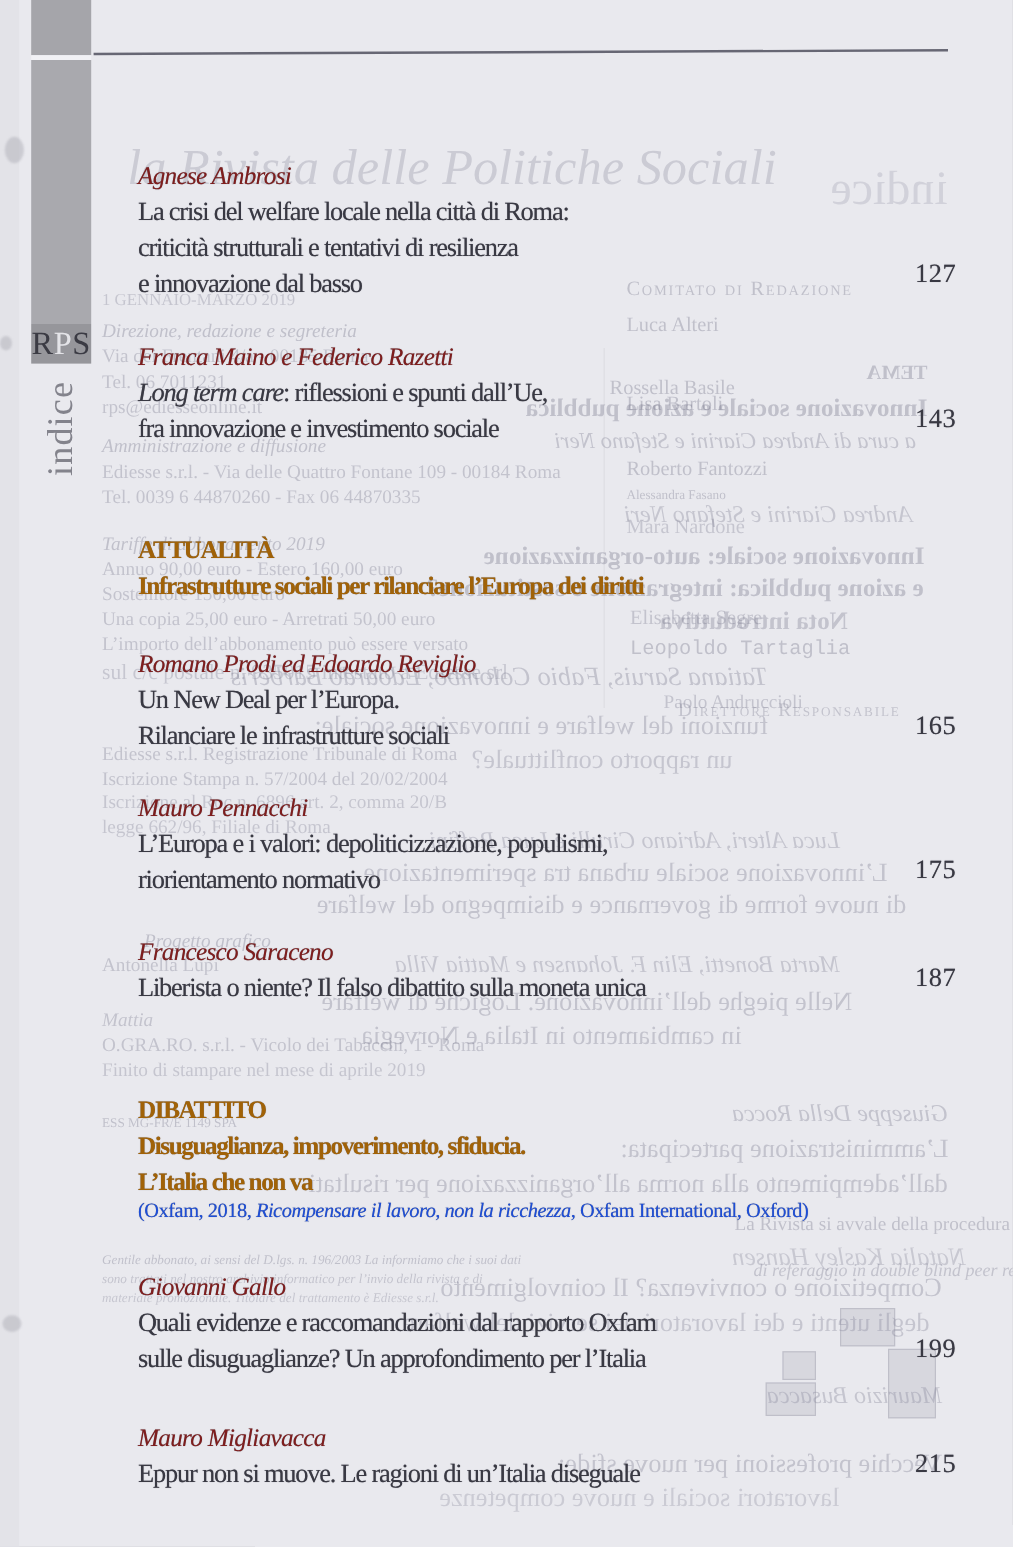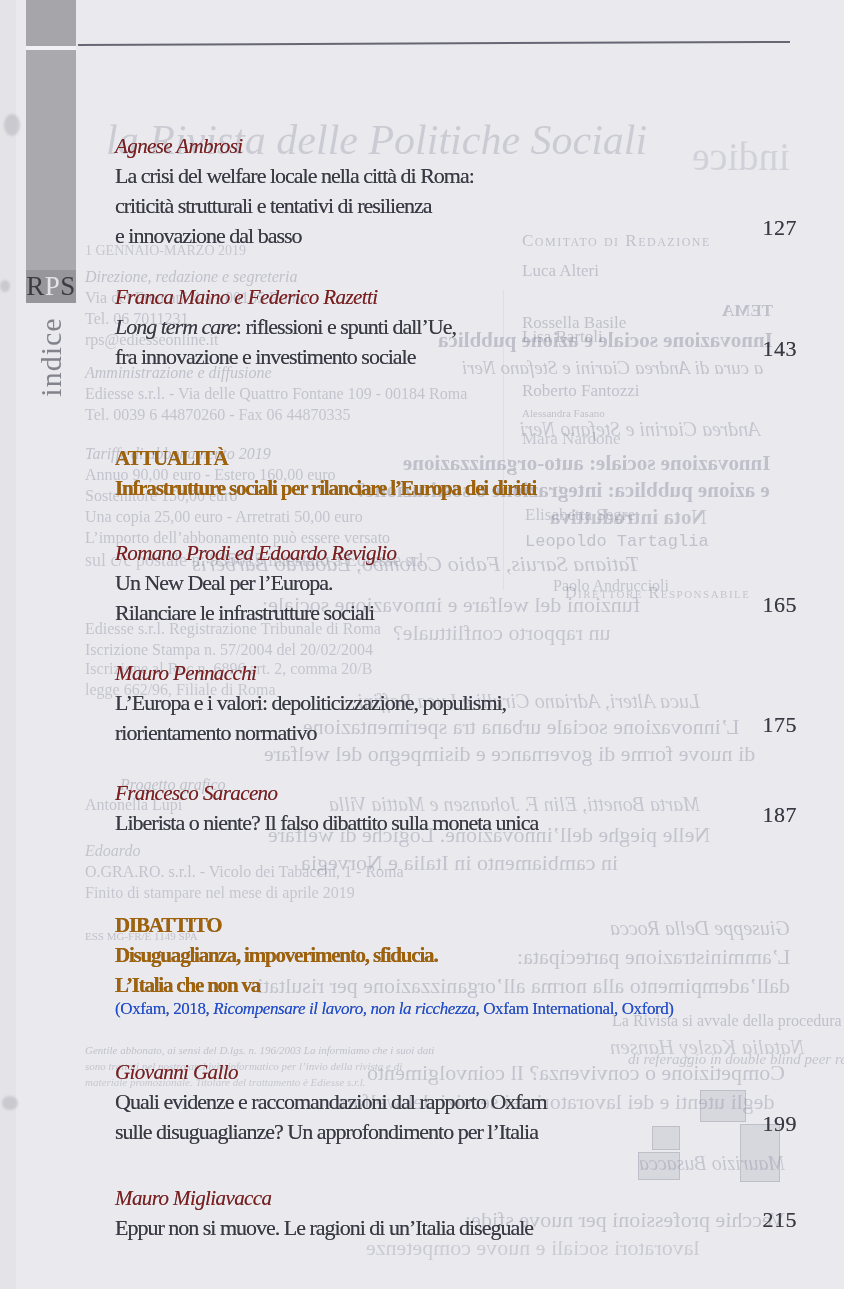--- a/index.html
+++ b/index.html
@@ -81,31 +81,31 @@
       <div class="ghost" style="top: 487px; left: 85px; font-size: 16px; opacity: 0.28;">Sostenitore 150,00 euro</div>
       <div class="ghost" style="top: 508px; left: 85px; font-size: 16px; opacity: 0.28;">Una copia 25,00 euro - Arretrati 50,00 euro</div>
       <div class="ghost" style="top: 529px; left: 85px; font-size: 16px; opacity: 0.28;">L’importo dell’abbonamento può essere versato</div>
       <div class="ghost" style="top: 550px; left: 85px; font-size: 18px; opacity: 0.25;">sul c/c postale n. 935015 intestato a Ediesse srl</div>
       <div class="ghost" style="top: 620px; left: 85px; font-size: 16px; opacity: 0.28;">Ediesse s.r.l. Registrazione Tribunale di Roma</div>
       <div class="ghost" style="top: 641px; left: 85px; font-size: 16px; opacity: 0.28;">Iscrizione Stampa n. 57/2004 del 20/02/2004</div>
       <div class="ghost" style="top: 660px; left: 85px; font-size: 16px; opacity: 0.26;">Iscrizione al Roc n. 6896 art. 2, comma 20/B</div>
       <div class="ghost" style="top: 681px; left: 85px; font-size: 16px; opacity: 0.26;">legge 662/96, Filiale di Roma</div>
       <div class="ghost gi" style="top: 776px; left: 85px; font-size: 16px; opacity: 0.3; margin-left: 35px;">Progetto grafico</div>
       <div class="ghost" style="top: 796px; left: 85px; font-size: 16px; opacity: 0.28;">Antonella Lupi</div>
-      <div class="ghost gi" style="top: 842px; left: 85px; font-size: 16px; opacity: 0.28;">Edoardo</div>
+      <div class="ghost gi" style="top: 842px; left: 85px; font-size: 16px; opacity: 0.28;">Mattia</div>
       <div class="ghost" style="top: 863px; left: 85px; font-size: 16px; opacity: 0.28;">O.GRA.RO. s.r.l. - Vicolo dei Tabacchi, 1 - Roma</div>
       <div class="ghost" style="top: 884px; left: 85px; font-size: 16px; opacity: 0.26;">Finito di stampare nel mese di aprile 2019</div>
       <div class="ghost" style="top: 930px; left: 85px; font-size: 11px; opacity: 0.3;">ESS MG-FR/E 1149 SPA</div>
       <div class="ghost gi" style="top: 1044px; left: 85px; font-size: 11px; opacity: 0.3;">Gentile abbonato, ai sensi del D.lgs. n. 196/2003 La informiamo che i suoi dati</div>
       <div class="ghost gi" style="top: 1060px; left: 85px; font-size: 11px; opacity: 0.28;">sono trattati nel nostro archivio informatico per l’invio della rivista e di</div>
       <div class="ghost gi" style="top: 1076px; left: 85px; font-size: 11px; opacity: 0.26;">materiale promozionale. Titolare del trattamento è Ediesse s.r.l.</div>
       <div class="ghost sc" style="top: 231px; left: 522px; font-size: 17px; opacity: 0.3;">Comitato di Redazione</div>
       <div class="ghost" style="top: 261px; left: 522px; font-size: 17px; opacity: 0.3;">Luca Alteri</div>
       <div class="ghost" style="top: 287px; left: 522px; font-size: 17px; opacity: 0.3; margin-top: 40px;">Lisa Bartoli</div>
-      <div class="ghost" style="top: 313px; left: 522px; font-size: 17px; opacity: 0.3;">Rossella Basile</div>
+      <div class="ghost" style="top: 313px; left: 508px; font-size: 17px; opacity: 0.3;">Rossella Basile</div>
       <div class="ghost" style="top: 381px; left: 522px; font-size: 17px; opacity: 0.3;">Roberto Fantozzi</div>
       <div class="ghost" style="top: 407px; left: 522px; font-size: 11px; opacity: 0.3;">Alessandra Fasano</div>
       <div class="ghost" style="top: 429px; left: 522px; font-size: 17px; opacity: 0.26;">Mara Nardone</div>
       <div class="ghost" style="top: 505px; left: 525px; font-size: 17px; opacity: 0.28;">Elisabetta Segre</div>
       <div class="ghost" style="top: 532px; left: 525px; font-size: 17px; opacity: 0.3; font-family: Liberation Mono, monospace;">Leopoldo Tartaglia</div>
       <div class="ghost sc" style="top: 584px; left: 553px; font-size: 16px; opacity: 0.28; margin-left: 12px;">Direttore Responsabile</div>
       <div class="ghost" style="top: 577px; left: 553px; font-size: 16px; opacity: 0.28;">Paolo Andruccioli</div>
       <div class="ghost" style="top: 1012px; left: 612px; font-size: 16px; opacity: 0.3;">La Rivista si avvale della procedura</div>
       <div class="ghost gi" style="top: 1051px; left: 628px; font-size: 15px; opacity: 0.28;">di referaggio in double blind peer review</div>
       <div class="ghost mir gb" style="top: 301px; right: 71px; font-size: 17px; opacity: 0.3;">TEMA</div>

